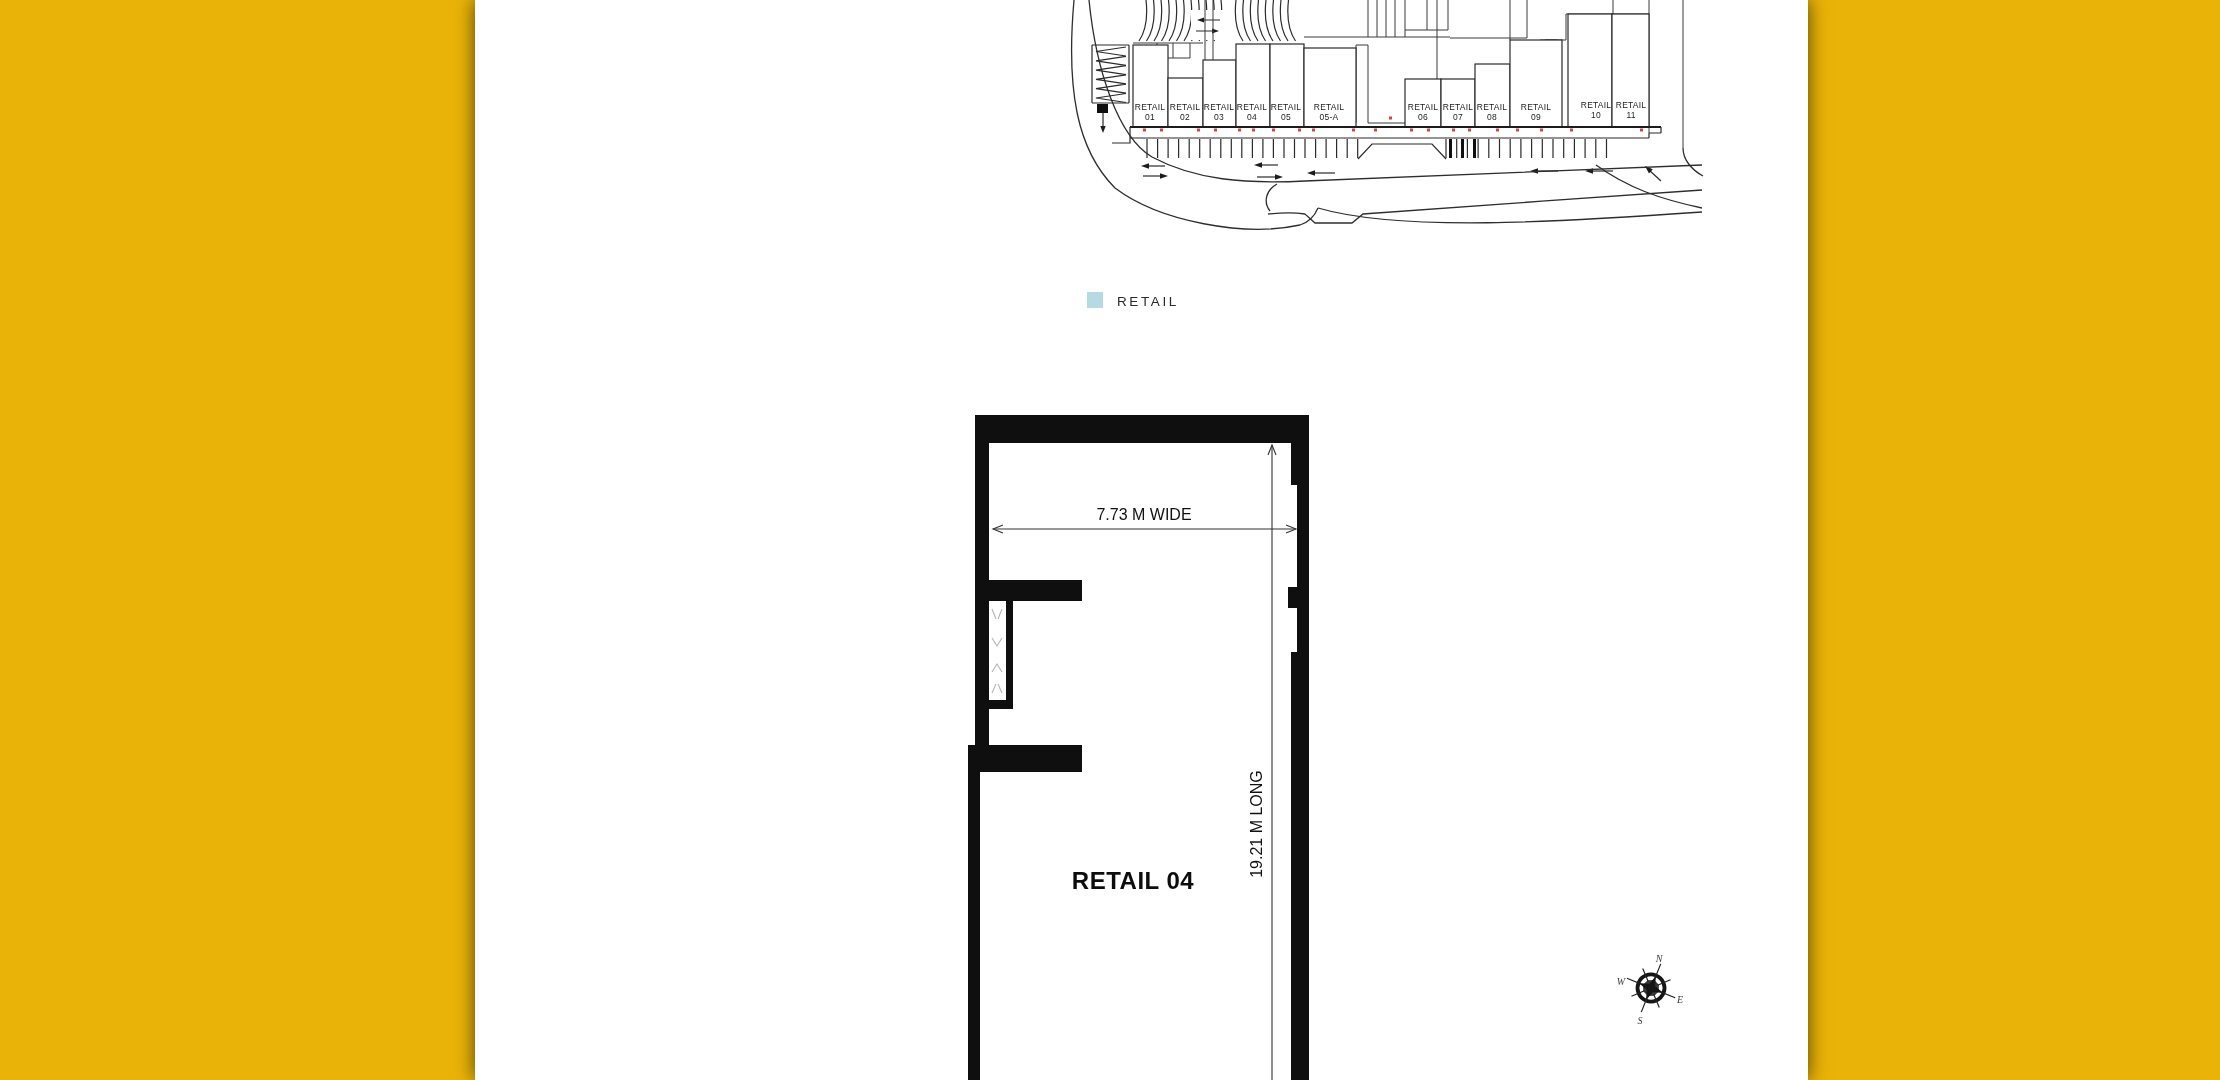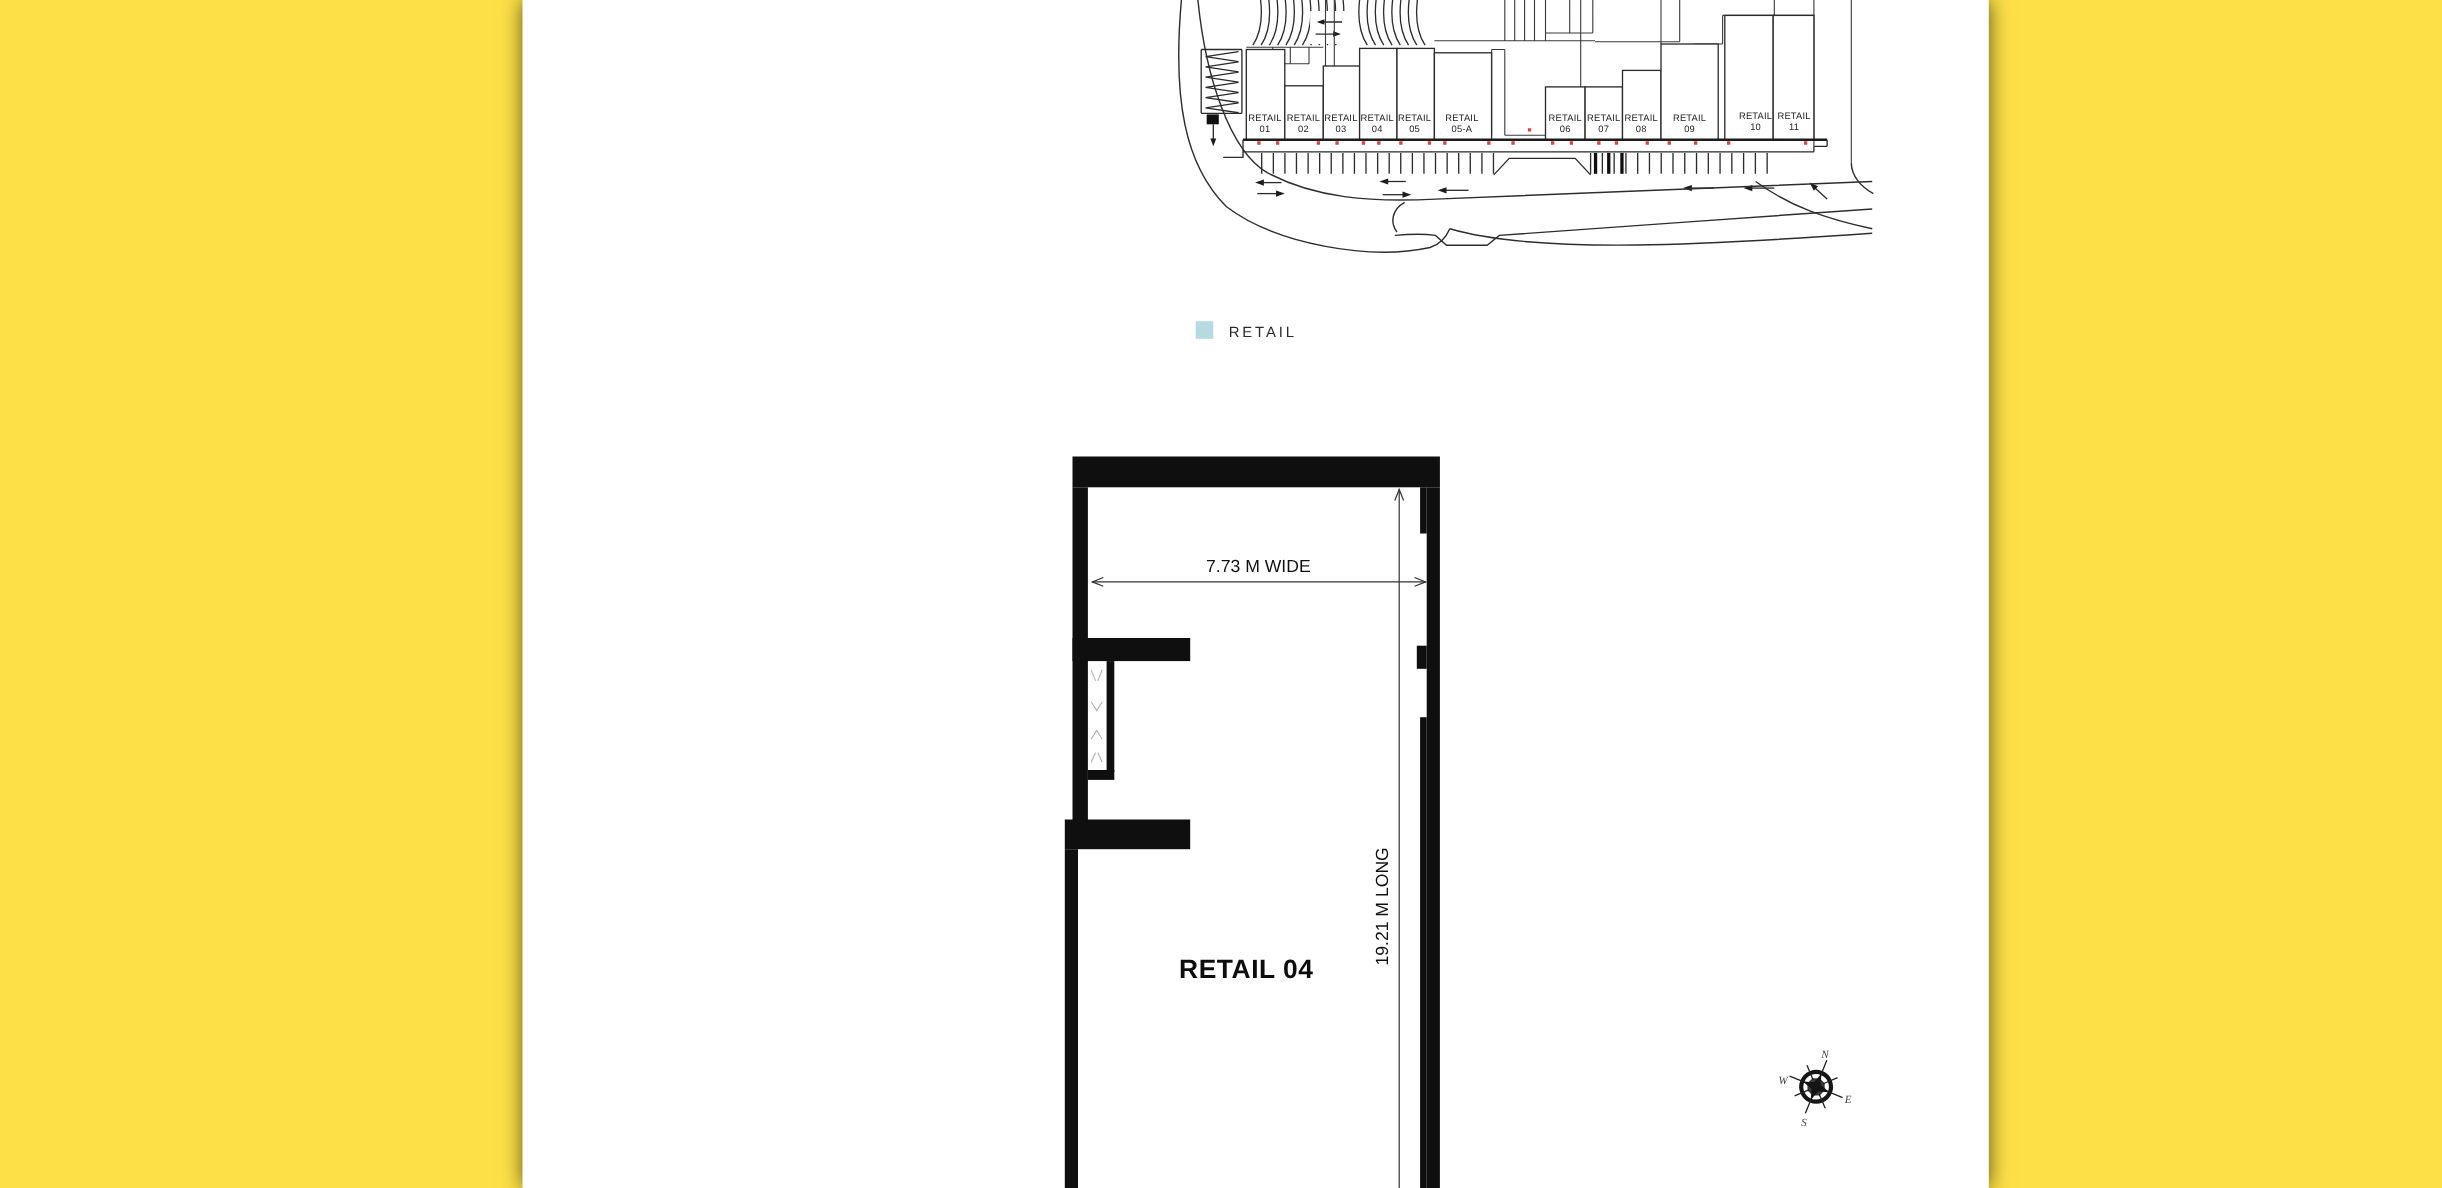--- a/index.html
+++ b/index.html
@@ -1,16 +1,16 @@
 <!DOCTYPE html>
 <html><head>
 <meta charset="utf-8">
 <style>
   html,body{margin:0;padding:0;background:#272727;}
-  #screen{position:relative;width:2220px;height:1080px;background:#fde047;overflow:hidden;
+  #screen{position:relative;width:2220px;height:1080px;background:#eab308;overflow:hidden;
           font-family:"Liberation Sans",sans-serif;}
   #paper{position:absolute;left:475px;top:0;width:1333px;height:1080px;background:#ffffff;
          box-shadow:0 0 18px rgba(0,0,0,0.65);}
   svg{position:absolute;left:0;top:0;}
   .ln{stroke:#2b2b2b;stroke-width:1.2;fill:none;}
   .lnthin{stroke:#3a3a3a;stroke-width:1;fill:none;}
   .road{stroke:#2e2e2e;stroke-width:1.3;fill:none;}
   .wall{fill:#0f0f0f;stroke:none;}
   .dim{stroke:#333;stroke-width:1.1;fill:none;}
   .arr{fill:#1c1c1c;stroke:none;}

